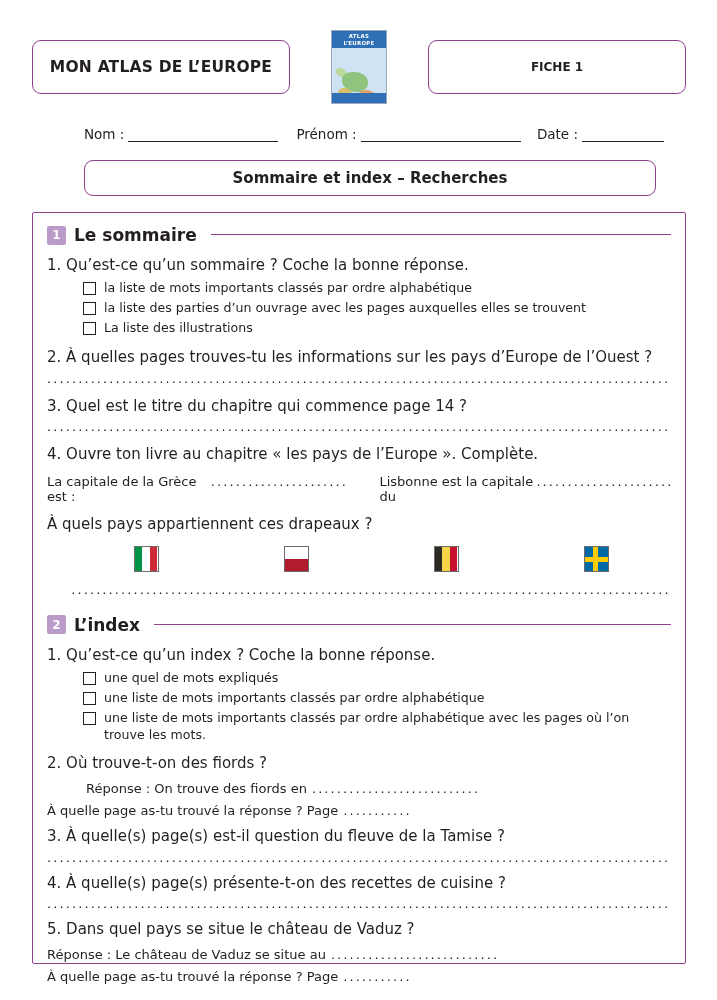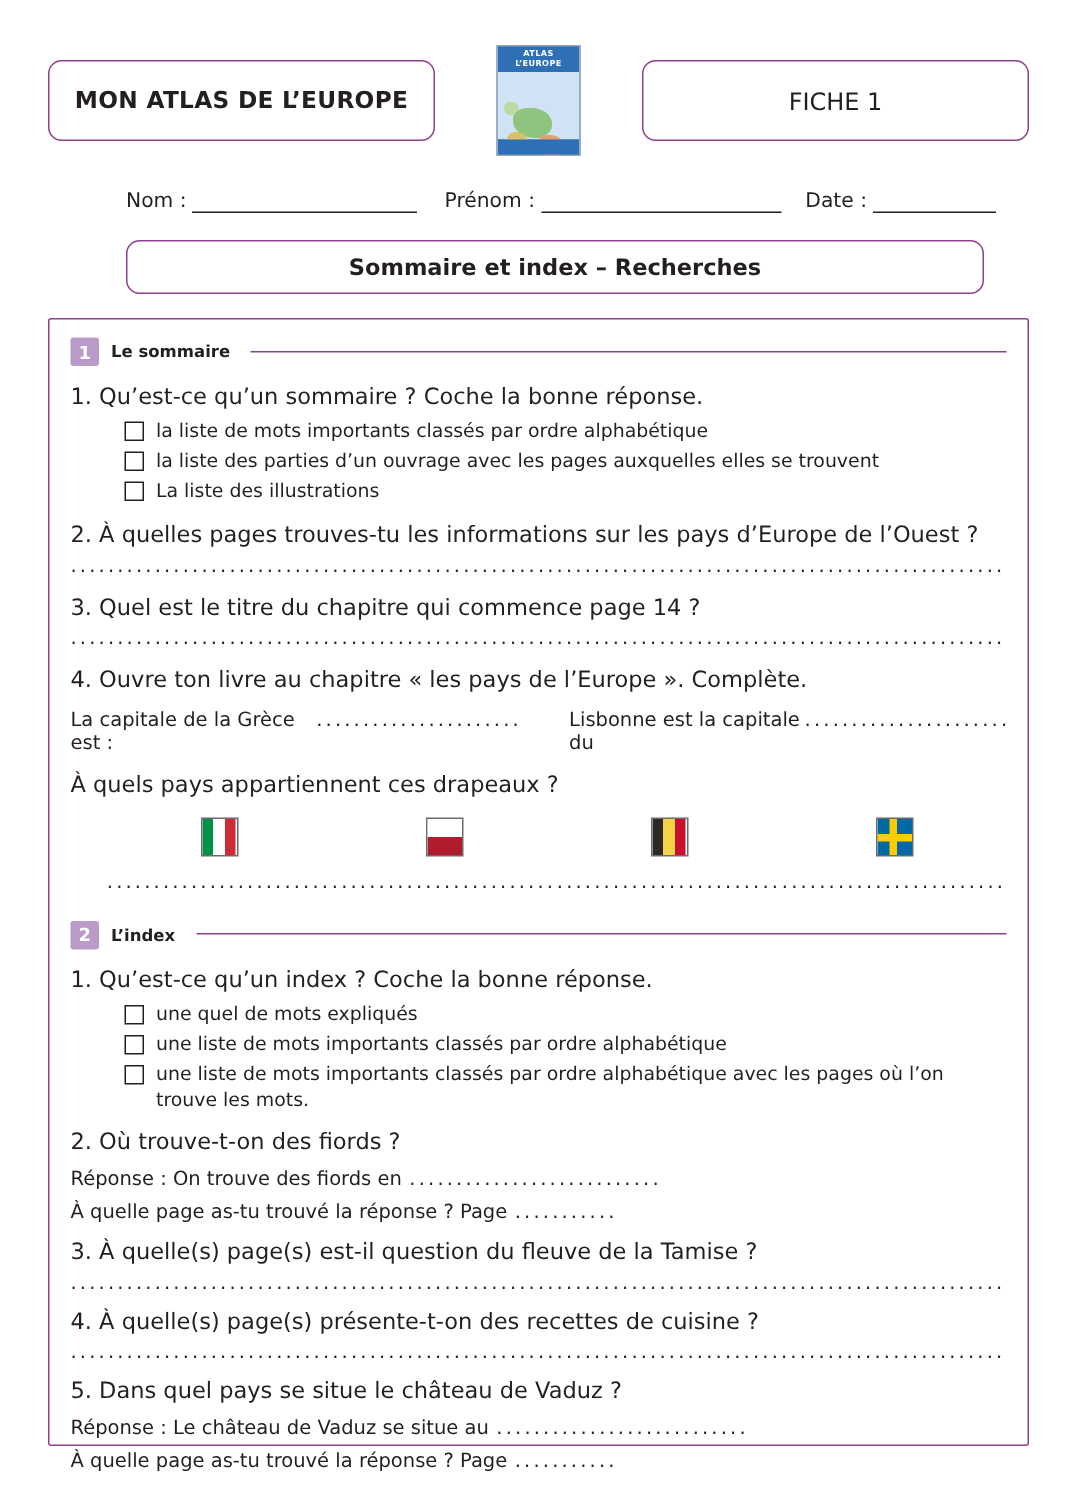--- a/index.html
+++ b/index.html
@@ -51,22 +51,22 @@
     border: 1.4px solid #8e3f8e;
     border-radius: 9px;
     height: 54px;
     width: 258px;
     display: flex;
     align-items: center;
     justify-content: center;
     box-sizing: border-box;
   }
   .fiche-box .txt {
-    font-weight: normal;
-    font-size: 16px;
+    font-weight: bold;
+    font-size: 12px;
   }
 
   
   .book {
     width: 56px;
     height: 74px;
     background: #2f6fb5;
     border: 1px solid #9aa9bb;
     position: relative;
     box-sizing: border-box;
@@ -170,21 +170,21 @@
     font-weight: bold;
     font-size: 12px;
     display: flex;
     align-items: center;
     justify-content: center;
     border-radius: 2px;
     flex: 0 0 auto;
   }
   .section-title {
     font-weight: bold;
-    font-size: 11px;
+    font-size: 17px;
   }
   .head-rule {
     flex: 1 1 auto;
     border-bottom: 1.1px solid #8e3f8e;
     height: 1px;
     margin-left: 6px;
     margin-bottom: 2px;
   }
 
   .q {
@@ -442,21 +442,21 @@
         <span class="cbox"></span>
         <span>une liste de mots importants classés par ordre alphabétique</span>
       </div>
       <div class="check-row">
         <span class="cbox"></span>
         <span>une liste de mots importants classés par ordre alphabétique avec les pages où l’on trouve les mots.</span>
       </div>
     </div>
 
     <div class="q">2. Où trouve-t-on des fiords ?</div>
-    <div class="inline-row" style="margin-top:8px;">
+    <div class="inline-row" style="margin-top:8px;margin-left:39px;">
       <span>Réponse : On trouve des fiords en</span>
       <span class="dots" style="margin-left:5px;">...........................</span>
     </div>
     <div class="inline-row" style="margin-top:7px;">
       <span>À quelle page as-tu trouvé la réponse ? Page</span>
       <span class="dots" style="margin-left:5px;">...........</span>
     </div>
 
     <div class="q tight">3. À quelle(s) page(s) est-il question du fleuve de la Tamise ?</div>
     <div class="dots-full">..............................................................................................................................</div>

